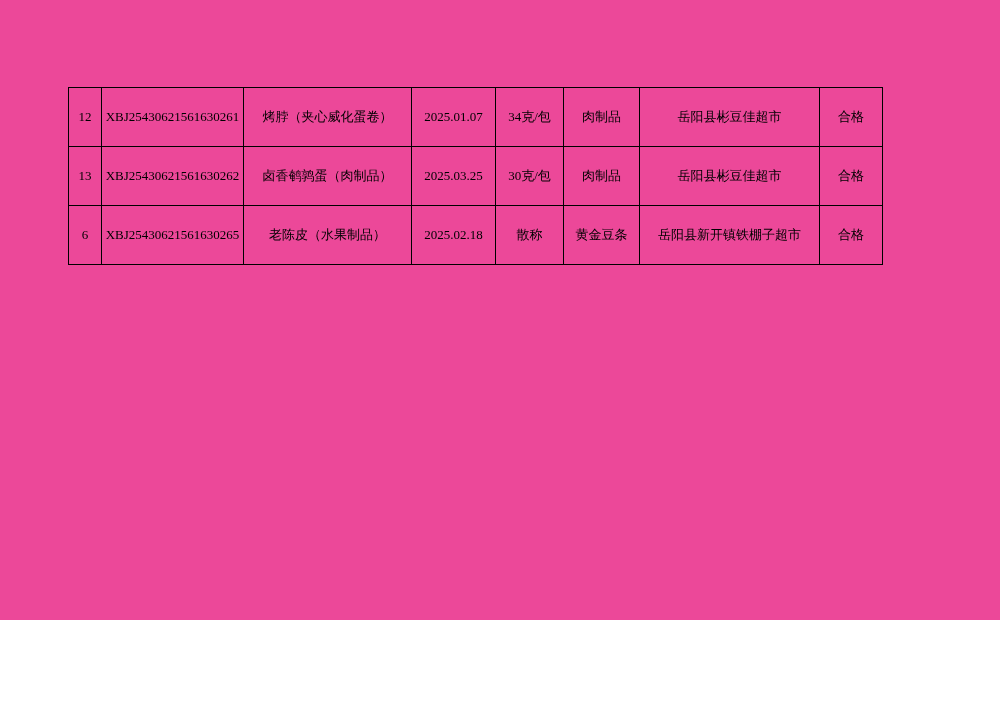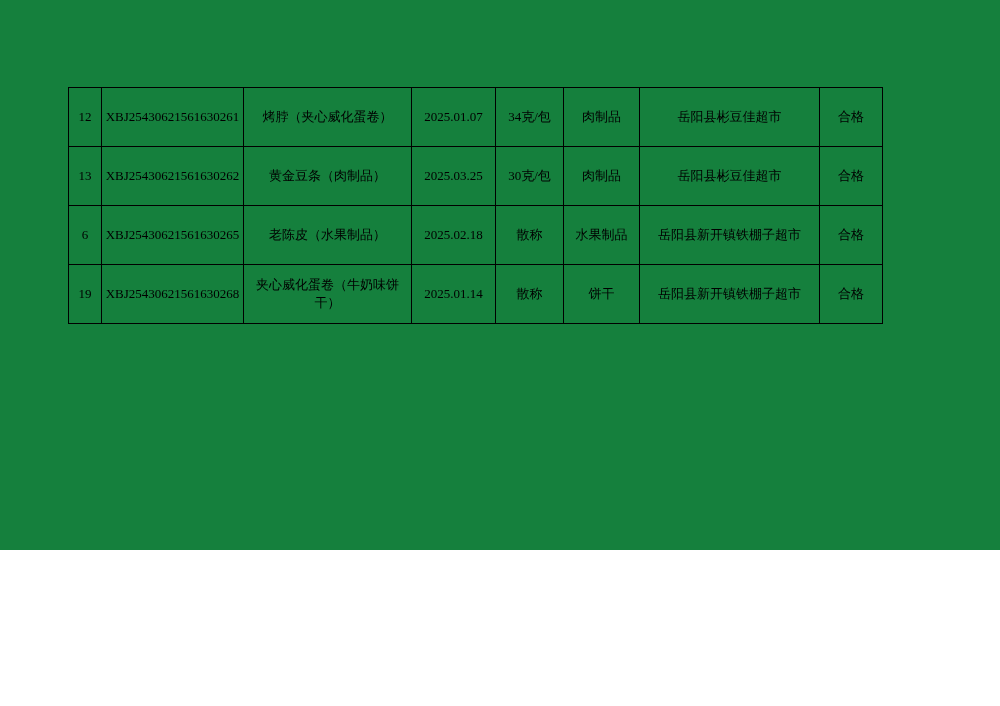--- a/index.html
+++ b/index.html
@@ -10,22 +10,22 @@
   body {
     width: 1000px;
     height: 706px;
     font-family: "Liberation Serif", "DejaVu Serif", serif;
     color: #000000;
     overflow: hidden;
   }
   .page {
     position: relative;
     width: 1000px;
-    height: 550px;
-    background: #15803d;
+    height: 620px;
+    background: #ec4899;
   }
   .table-wrap {
     position: absolute;
     left: 68px;
     top: 87px;
     width: 814px;
   }
   table.data-table {
     border-collapse: collapse;
     table-layout: fixed;
@@ -87,43 +87,33 @@
             <td class="name">烤脖（夹心威化蛋卷）</td>
             <td class="date">2025.01.07</td>
             <td class="spec">34克/包</td>
             <td class="type">肉制品</td>
             <td class="vendor">岳阳县彬豆佳超市</td>
             <td class="result">合格</td>
           </tr>
           <tr class="row">
             <td class="idx">13</td>
             <td class="code">XBJ25430621561630262</td>
-            <td class="name">黄金豆条（肉制品）</td>
+            <td class="name">卤香鹌鹑蛋（肉制品）</td>
             <td class="date">2025.03.25</td>
             <td class="spec">30克/包</td>
             <td class="type">肉制品</td>
             <td class="vendor">岳阳县彬豆佳超市</td>
             <td class="result">合格</td>
           </tr>
           <tr class="row">
             <td class="idx">6</td>
             <td class="code">XBJ25430621561630265</td>
             <td class="name">老陈皮（水果制品）</td>
             <td class="date">2025.02.18</td>
             <td class="spec">散称</td>
-            <td class="type">水果制品</td>
-            <td class="vendor">岳阳县新开镇铁棚子超市</td>
-            <td class="result">合格</td>
-          </tr>
-          <tr class="row">
-            <td class="idx">19</td>
-            <td class="code">XBJ25430621561630268</td>
-            <td class="name">夹心威化蛋卷（牛奶味饼干）</td>
-            <td class="date">2025.01.14</td>
-            <td class="spec">散称</td>
-            <td class="type">饼干</td>
+            <td class="type">黄金豆条</td>
             <td class="vendor">岳阳县新开镇铁棚子超市</td>
             <td class="result">合格</td>
           </tr>
         </tbody>
     </table>
   </div>
 </div>
 
 </body></html>

